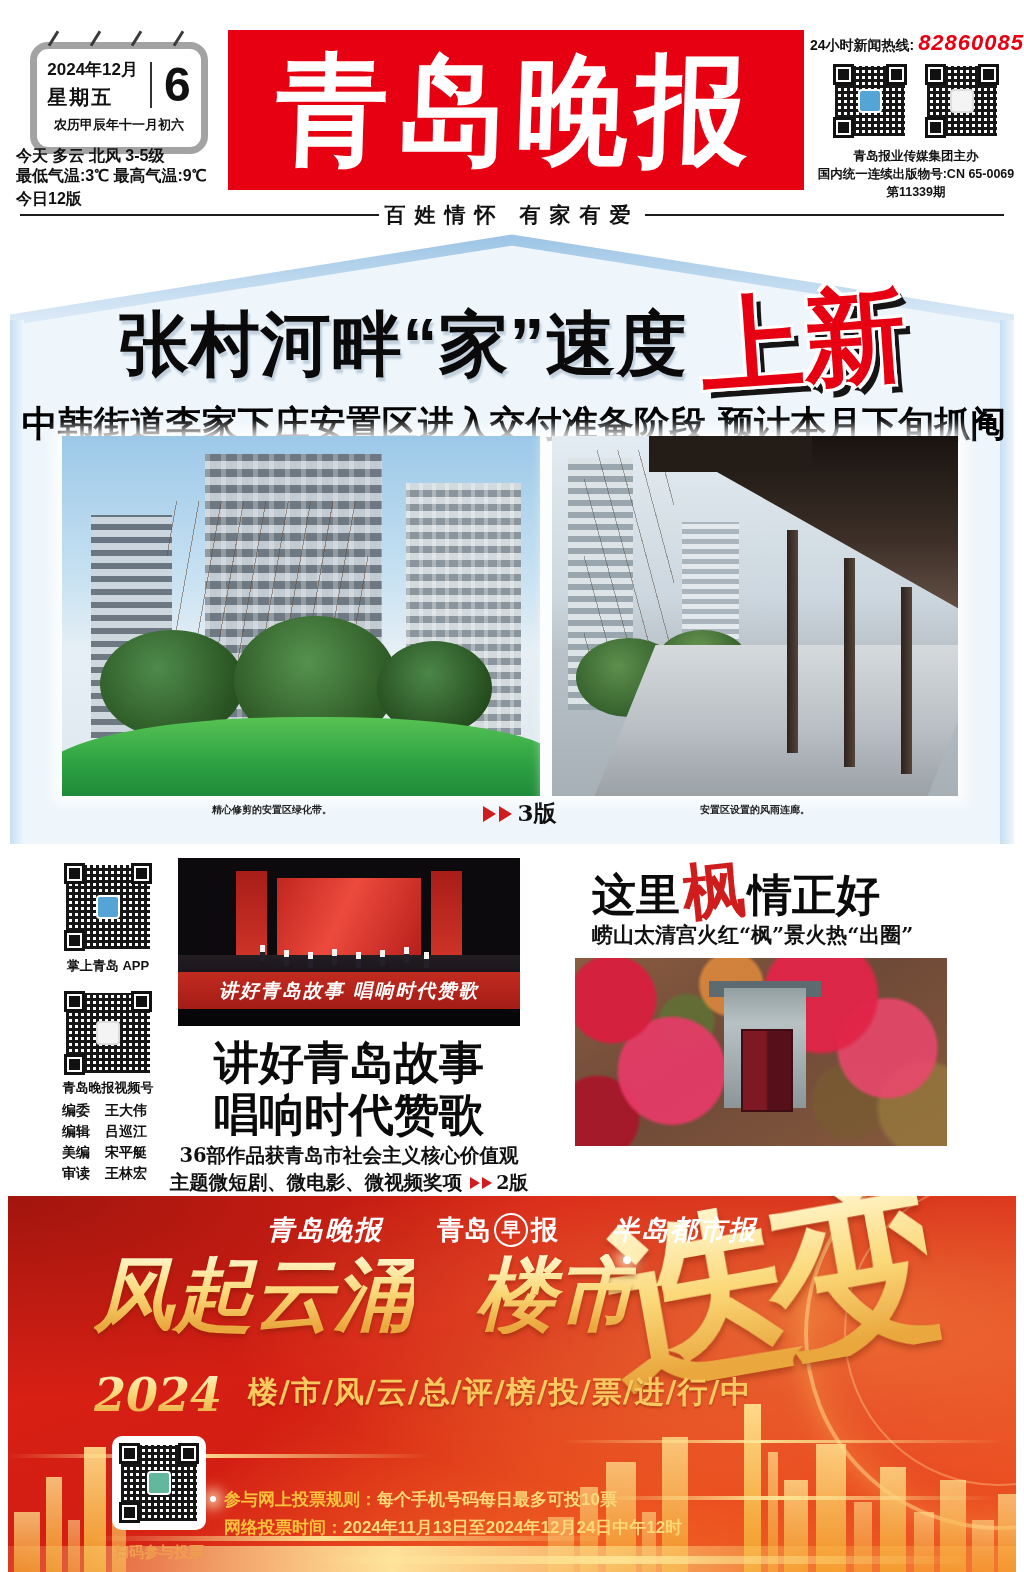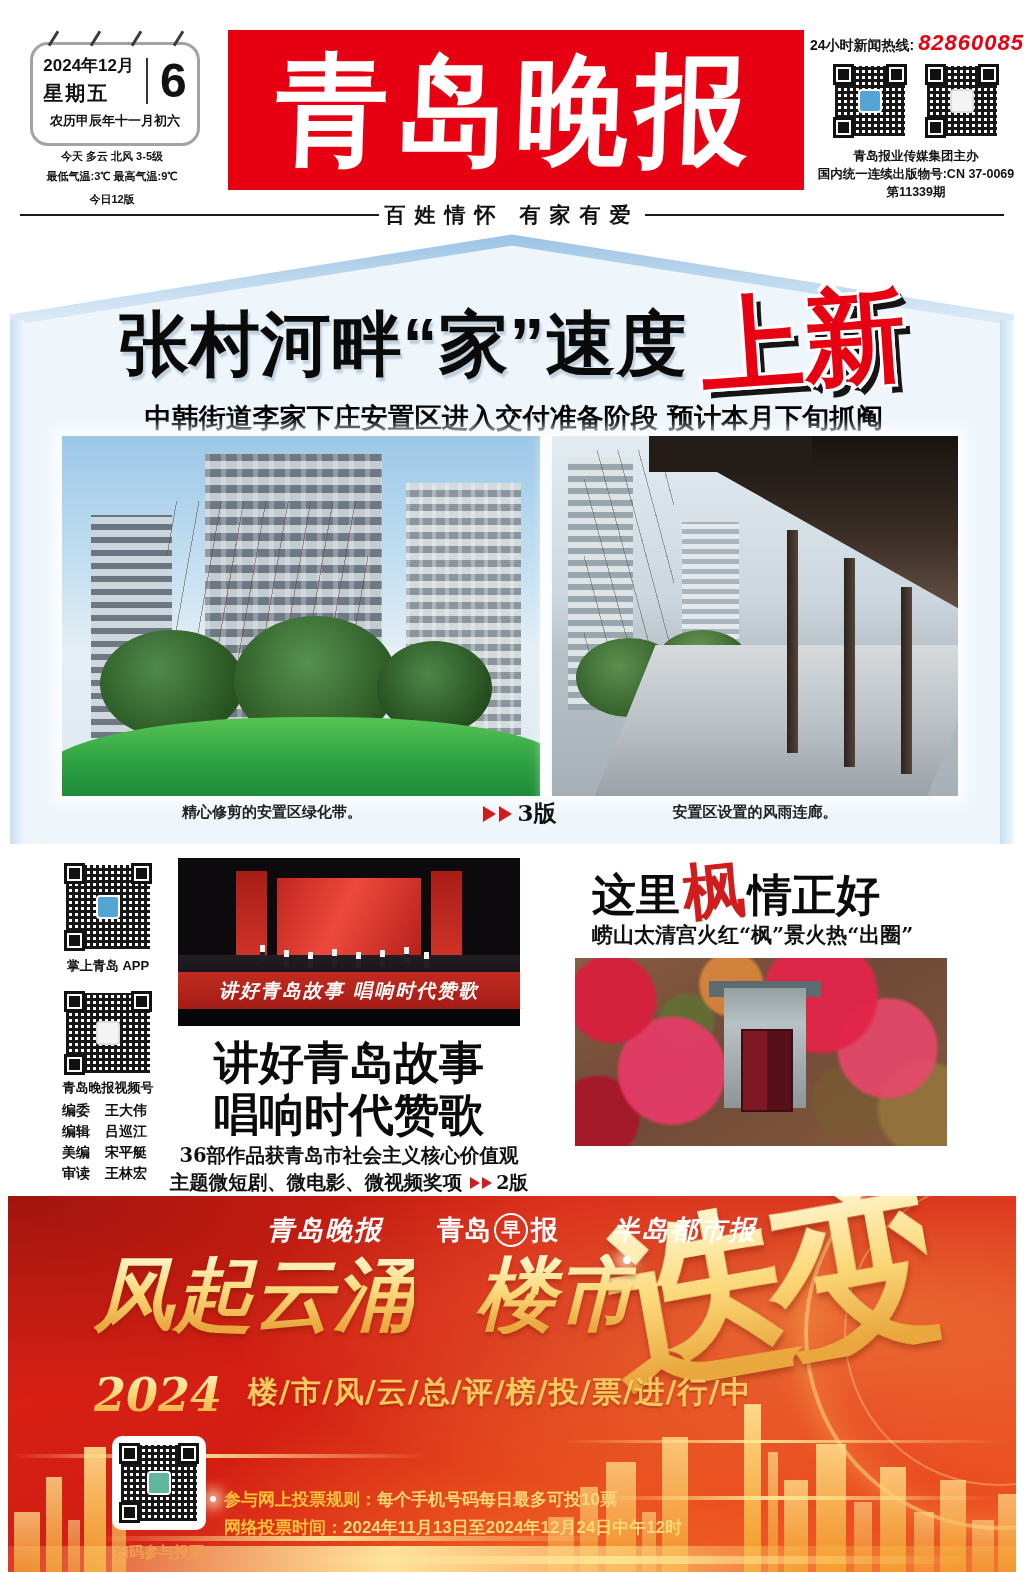--- a/index.html
+++ b/index.html
@@ -2,28 +2,28 @@
 <html><head>
 <meta charset="utf-8">
 <style>
   html,body{margin:0;padding:0;background:#fff;}
   .page{position:relative;width:1024px;height:1572px;background:#fff;overflow:hidden;
         font-family:"Liberation Sans",sans-serif;color:#111;}
 
   
   .dateslashes{position:absolute;left:52px;top:30px;width:128px;display:flex;justify-content:space-between;z-index:2;}
   .dateslashes i{display:block;width:3px;height:17px;background:#3a3a3a;transform:rotate(32deg);}
-  .datebox{position:absolute;left:30px;top:42px;width:164px;height:98px;border:3px solid #a3a3a3;border-radius:18px;background:#fff;}
+  .datebox{position:absolute;left:30px;top:42px;width:164px;height:98px;border:7px solid #a3a3a3;border-radius:18px;background:#fff;}
   .db-inner{display:flex;align-items:center;justify-content:center;gap:12px;margin-top:9px;}
   .db-ym{font-size:17px;font-weight:700;}
   .db-week{font-size:20px;font-weight:800;margin-top:3px;letter-spacing:2px;}
   .db-div{width:2px;height:46px;background:#333;}
   .db-day{font-size:48px;font-weight:800;line-height:1;}
   .db-lunar{text-align:center;font-size:13px;font-weight:700;margin-top:5px;}
-  .weather{position:absolute;left:16px;top:146px;width:192px;text-align:center;font-size:11px;font-weight:700;line-height:20px;}
+  .weather{position:absolute;left:16px;top:146px;width:192px;text-align:left;font-size:16px;font-weight:700;line-height:20px;}
   .weather .ed{margin-top:3px;}
 
   .masthead{position:absolute;left:228px;top:30px;width:576px;height:160px;background:#e60012;
             display:flex;align-items:center;justify-content:center;}
   .masthead .tx{font-family:"DejaVu Serif",serif;font-weight:900;color:#fff;font-size:112px;line-height:1;
                 letter-spacing:8px;transform:scaleY(1.08) skewX(-2deg);}
 
   .trblock{position:absolute;left:810px;top:30px;width:212px;text-align:center;}
   .hotline{font-size:14px;font-weight:800;white-space:nowrap;}
   .hotline .num{font-size:22px;font-style:italic;color:#e60012;font-weight:900;letter-spacing:1px;}
@@ -50,21 +50,21 @@
   
   .house{position:absolute;left:10px;top:232px;width:1004px;height:612px;}
   .house svg{position:absolute;inset:0;}
   .hl-row{position:absolute;left:0;right:0;top:72px;display:flex;justify-content:center;align-items:flex-start;z-index:2;}
   .hl-main{font-size:70px;font-weight:900;color:#0a0a0a;letter-spacing:1px;line-height:1.15;
            text-shadow:2px 4px 2px rgba(110,135,160,.35);}
   .hl-accent{font-family:"DejaVu Serif",serif;font-size:103px;font-weight:900;color:#e60012;line-height:1;
              margin-left:12px;margin-top:-16px;transform:rotate(-4deg);
              text-shadow:-3px -3px 0 #fff,3px -3px 0 #fff,-3px 3px 0 #fff,3px 3px 0 #fff,7px 9px 0 #151515;}
   .hl-sub{position:absolute;left:4px;right:0;top:168px;text-align:center;z-index:2;
-          font-family:"DejaVu Serif",serif;font-size:27px;font-weight:700;color:#000;}
+          font-family:"DejaVu Serif",serif;font-size:36px;font-weight:700;color:#000;}
 
   .photo{position:absolute;overflow:hidden;z-index:2;box-shadow:0 0 12px 8px rgba(255,255,255,.85);}
   .ph-left{left:52px;top:204px;width:478px;height:360px;background:linear-gradient(180deg,#9cc8e8 0%,#c8e2f2 40%,#e6eff5 60%,#dde8ee 100%);}
   .ph-right{left:542px;top:204px;width:406px;height:360px;background:linear-gradient(180deg,#e3ecf2 0%,#ccd6de 45%,#b9c2c9 60%,#a7b0b7 100%);}
 
   
   .bldg{position:absolute;}
   .b1{left:6%;top:22%;width:17%;height:62%;background:
       repeating-linear-gradient(0deg,rgba(90,100,110,.85) 0 6px,rgba(205,213,220,.9) 6px 13px);}
   .b2{left:30%;top:5%;width:37%;height:82%;background:
@@ -95,21 +95,21 @@
   .pillar{position:absolute;width:2.6%;background:linear-gradient(90deg,#2c231d,#55443a);}
   .pl1{left:58%;top:26%;height:62%;} .pl2{left:72%;top:34%;height:58%;} .pl3{left:86%;top:42%;height:52%;}
   .walk{position:absolute;left:18%;right:0;bottom:0;height:42%;transform:skewX(-22deg);
       background:linear-gradient(180deg,#d6dadd 0%,#b9bfc4 55%,#9aa1a7 100%);}
   .hedge{position:absolute;border-radius:50%;}
   .hg1{left:6%;bottom:22%;width:26%;height:22%;background:radial-gradient(circle at 40% 35%,#5d8f4e,#2c5724 75%);}
   .hg2{left:26%;bottom:30%;width:22%;height:16%;background:radial-gradient(circle at 45% 40%,#6d9c58,#35602a 75%);}
   .tree{position:absolute;left:8%;top:4%;width:22%;height:60%;background:
       repeating-linear-gradient(75deg,transparent 0 8px,rgba(90,80,72,.5) 8px 9px,transparent 9px 20px);}
 
-  .cap{position:absolute;top:571px;font-size:15px;font-weight:700;text-align:center;z-index:3;color:#222;}
+  .cap{position:absolute;top:571px;font-size:10px;font-weight:700;text-align:center;z-index:3;color:#222;}
   .cap-left{left:52px;width:420px;}
   .cap-right{left:542px;width:406px;}
   .pageref{display:flex;align-items:center;justify-content:center;z-index:3;}
   .pr-main{position:absolute;left:445px;top:566px;width:130px;}
   .arr{width:0;height:0;border-style:solid;border-width:8px 0 8px 13px;
        border-color:transparent transparent transparent #cf1d1d;margin-right:3px;}
   .arr.sm{border-width:6px 0 6px 10px;margin-right:2px;}
   .prt{font-family:"DejaVu Serif",serif;font-size:23px;font-weight:700;color:#111;margin-left:2px;}
   .prt.sm{font-size:19px;}
 
@@ -249,21 +249,21 @@
       <div class="qr" style="width:76px;height:76px;">
         <div class="px"></div>
           <i class="fp tl"></i>
           <i class="fp tr"></i>
           <i class="fp bl"></i>
           <b class="logo white"></b>
       </div>
     </div>
     <div class="pub">
       <div>青岛报业传媒集团主办</div>
-      <div>国内统一连续出版物号:CN 37-0069</div>
+      <div>国内统一连续出版物号:CN 65-0069</div>
       <div>第11339期</div>
     </div>
   </div>
 
   <div class="slogan">
     <i class="ln"></i>
     <span class="tx">百姓情怀 有家有爱</span>
     <i class="ln"></i>
   </div>
 

